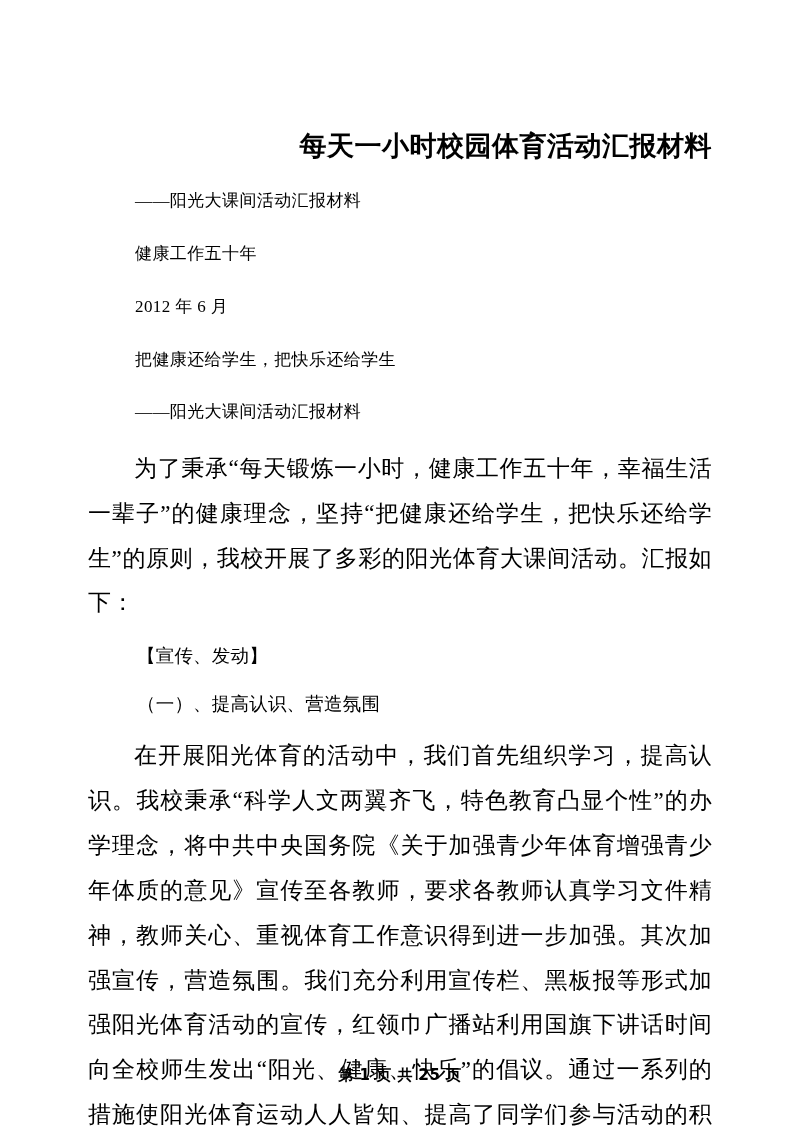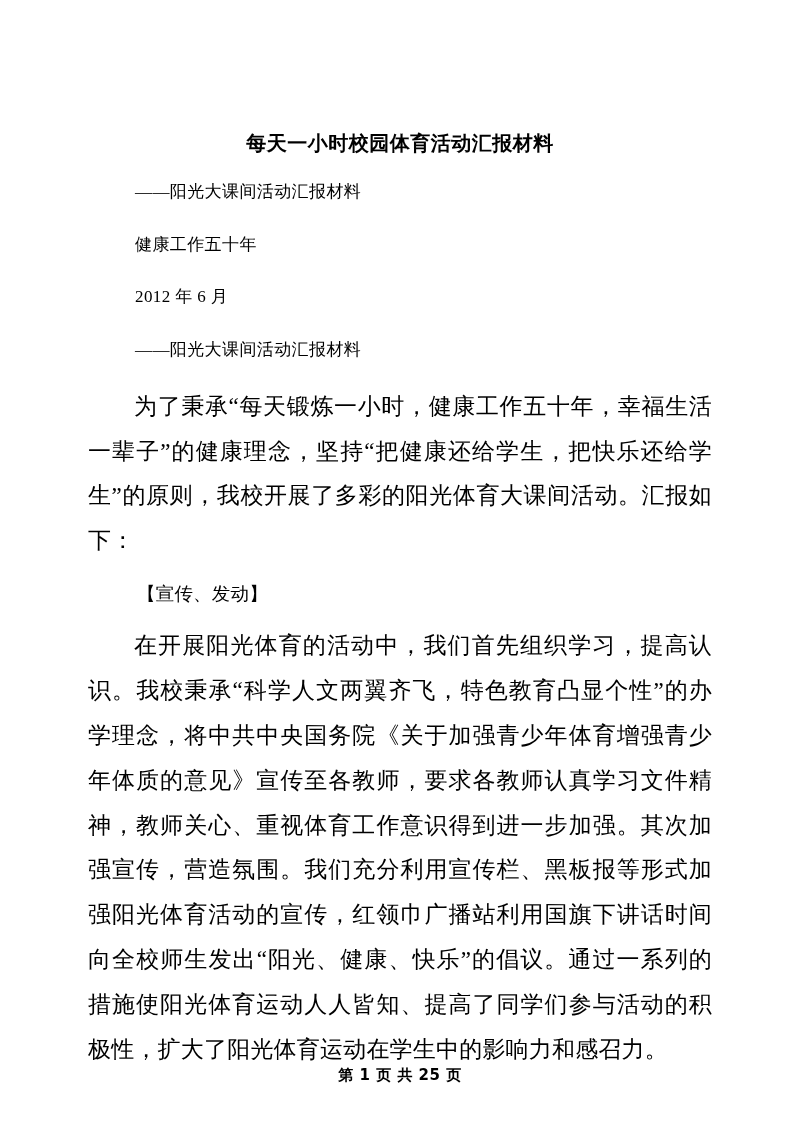--- a/index.html
+++ b/index.html
@@ -16,27 +16,27 @@
     overflow: hidden;
   }
   .page {
     position: relative;
     width: 800px;
     height: 1131px;
     box-sizing: border-box;
     padding: 130px 88px 0 88px;
   }
   .doc-title {
-    font-family: Liberation Serif, serif;
-    font-size: 20px;
+    font-family: Liberation Mono, monospace;
+    font-size: 27px;
     font-weight: bold;
     letter-spacing: 0.5px;
     line-height: 1.35;
     margin: 0 0 16px 0;
-    text-align: center;
+    text-align: right;
   }
   .indent-line {
     font-size: 17px;
     line-height: 2.1;
     margin: 17px;
     text-indent: 0;
     padding-left: 30px;
     letter-spacing: 0.4px;
   }
   .para {
@@ -73,22 +73,24 @@
 </head>
 <body>
 
 <div class="page">
 
   <h1 class="doc-title">每天一小时校园体育活动汇报材料</h1>
 
   <p class="indent-line">——阳光大课间活动汇报材料</p>
   <p class="indent-line">健康工作五十年</p>
   <p class="indent-line">2012 年 6 月</p>
+  <p class="indent-line">把健康还给学生，把快乐还给学生</p>
   <p class="indent-line">——阳光大课间活动汇报材料</p>
 
   <div class="para-block">
     <p class="para">为了秉承“每天锻炼一小时，健康工作五十年，幸福生活一辈子”的健康理念，坚持“把健康还给学生，把快乐还给学生”的原则，我校开展了多彩的阳光体育大课间活动。汇报如下：</p>
     <p class="section-head">【宣传、发动】</p>
+    <p class="section-head">（一）、提高认识、营造氛围</p>
     <p class="para">在开展阳光体育的活动中，我们首先组织学习，提高认识。我校秉承“科学人文两翼齐飞，特色教育凸显个性”的办学理念，将中共中央国务院《关于加强青少年体育增强青少年体质的意见》宣传至各教师，要求各教师认真学习文件精神，教师关心、重视体育工作意识得到进一步加强。其次加强宣传，营造氛围。我们充分利用宣传栏、黑板报等形式加强阳光体育活动的宣传，红领巾广播站利用国旗下讲话时间向全校师生发出“阳光、健康、快乐”的倡议。通过一系列的措施使阳光体育运动人人皆知、提高了同学们参与活动的积极性，扩大了阳光体育运动在学生中的影响力和感召力。</p>
   </div>
 
   <div class="footer">第 1 页  共 25 页</div>
 </div>
 
 </body></html>

